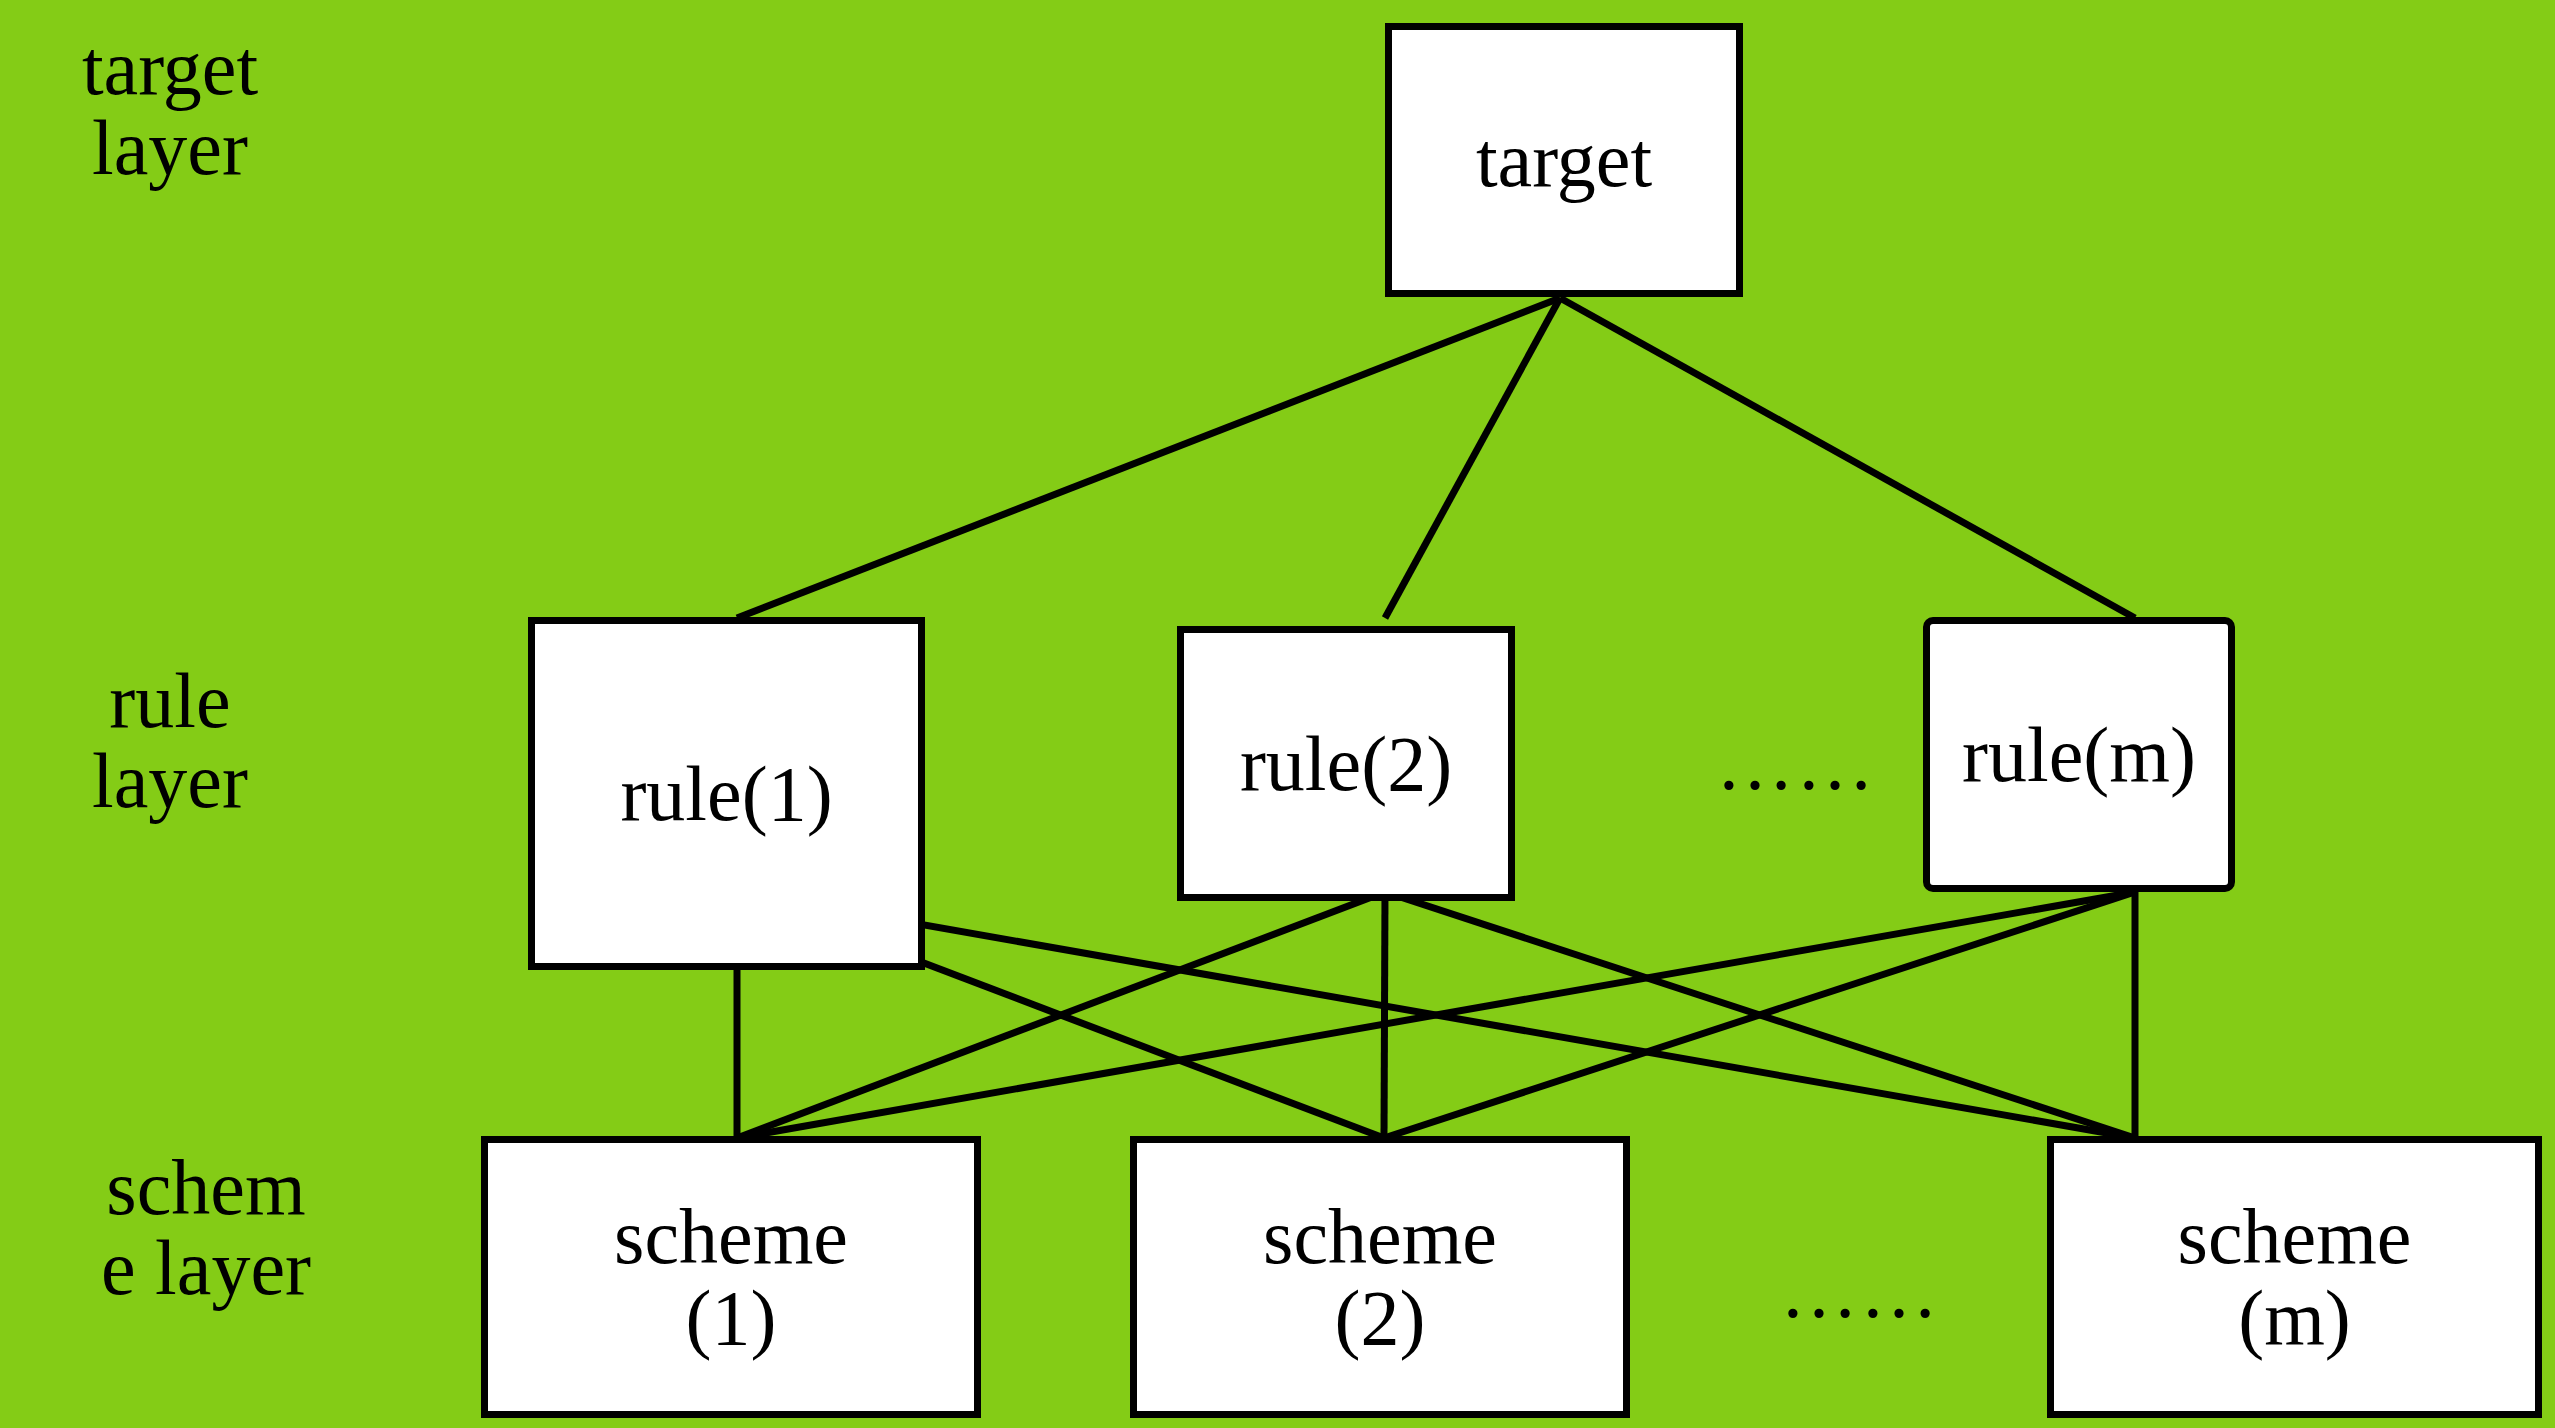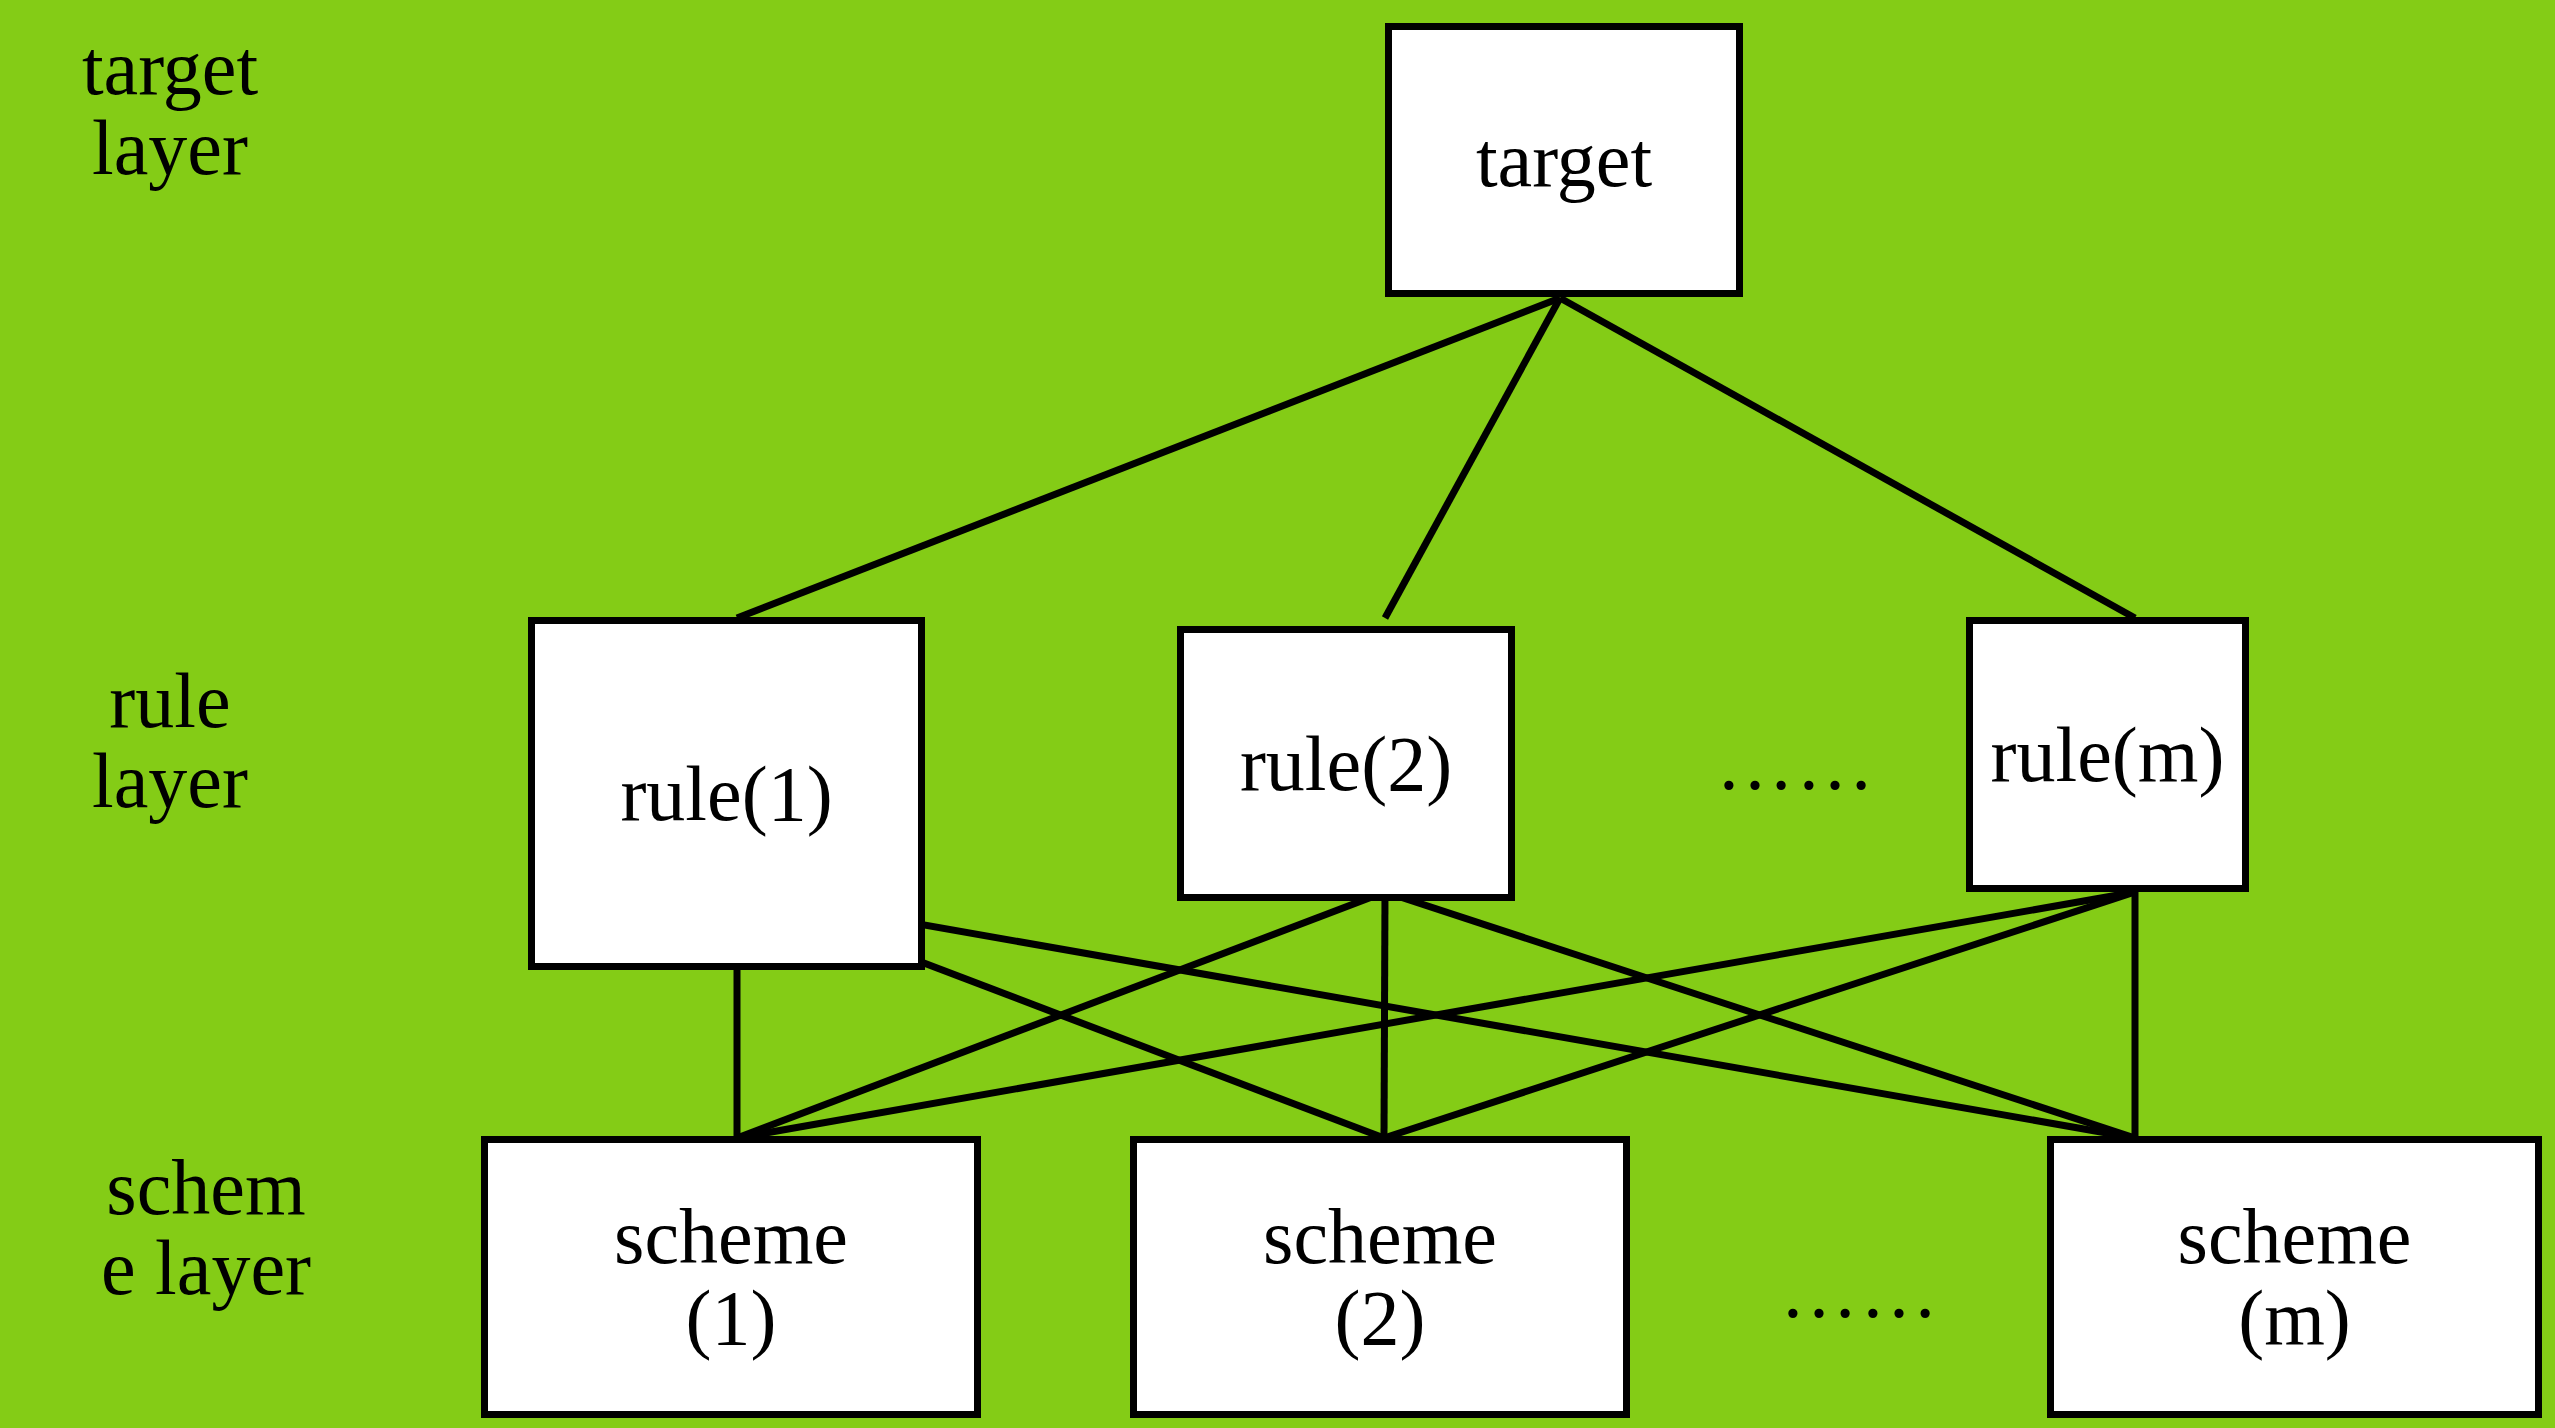--- a/index.html
+++ b/index.html
@@ -106,21 +106,21 @@
   </div>
 
   <div class="node-box" style="left:528px; top:617px; width:397px; height:353px;">
     <span class="node-label">rule(1)</span>
   </div>
 
   <div class="node-box" style="left:1177px; top:617px; width:338px; height:275px;margin-top:9px;">
     <span class="node-label">rule(2)</span>
   </div>
 
-  <div class="node-box" style="left:1966px; top:617px; width:283px; height:275px;">
+  <div class="node-box" style="left:1923px; top:617px; width:312px; height:275px;border-radius:10px;">
     <span class="node-label">rule(m)</span>
   </div>
 
   <div class="ellipsis-mark" style="left:1686px; top:724px; width:220px;">……</div>
 
   <div class="node-box" style="left:481px; top:1136px; width:500px; height:282px;">
     <span class="node-label">scheme
 (1)</span>
   </div>
 

